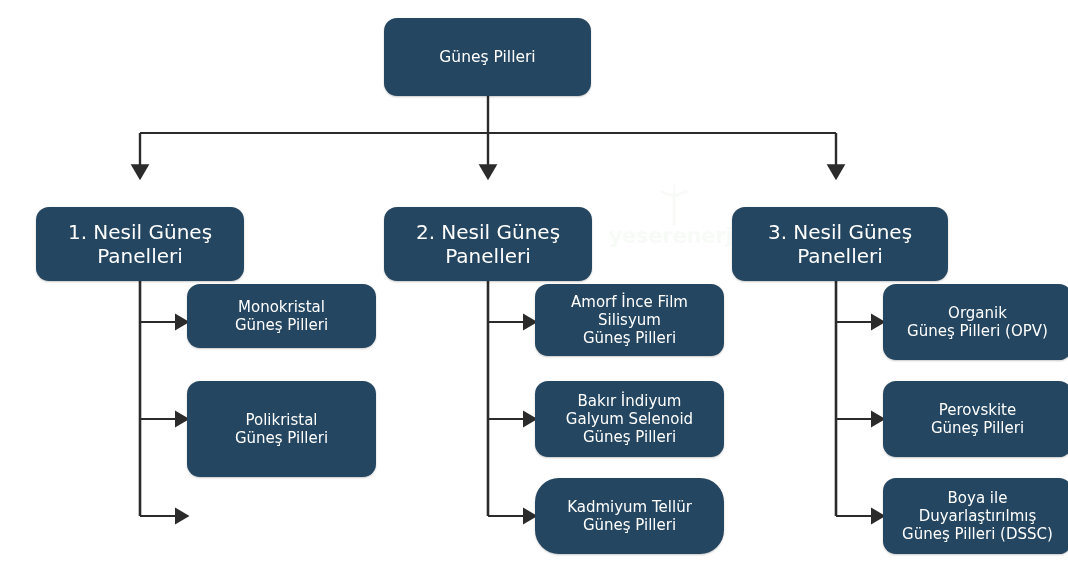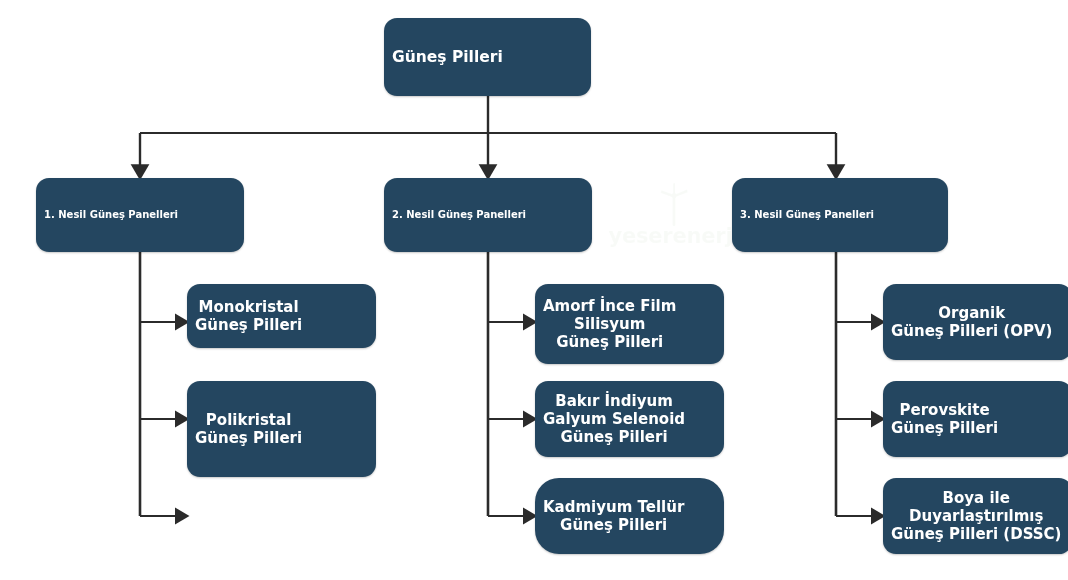--- a/index.html
+++ b/index.html
@@ -61,37 +61,37 @@
     height: 44px;
   }
 
   
   .node {
     position: absolute;
     z-index: 3;
     box-sizing: border-box;
     display: flex;
     align-items: center;
-    justify-content: flex-start;
+    justify-content: center;
     text-align: center;
     border-radius: 13px;
     background: #244660;
     color: #ffffff;
-    font-weight: 700;
+    font-weight: 400;
     line-height: 1.22;
     padding: 4px 8px;
     box-shadow: 0 1px 2px rgba(0,0,0,0.22);
   }
   .node .node-label {
     display: block;
     white-space: pre-line;
   }
 
   .node.level-0 { font-size: 15.5px; }
-  .node.level-1 { font-size: 10px; }
+  .node.level-1 { font-size: 20px; margin-top: 29px; }
   .node.level-2 { font-size: 15px; }
 </style>
 </head>
 <body>
 
 <div id="diagram-root">
 
   <svg id="connector-layer" viewBox="0 0 1068 580" width="1068" height="580" xmlns="http://www.w3.org/2000/svg">
     <defs>
       <marker id="arrow-down" markerWidth="9" markerHeight="9" refX="3.2" refY="4.5" orient="auto" markerUnits="strokeWidth">
@@ -160,21 +160,21 @@
 
   <div class="node level-2" style="left:187px; top:284px; width:189px; height:64px;">
     <span class="node-label">Monokristal
 Güneş Pilleri</span>
   </div>
   <div class="node level-2" style="left:187px; top:381px; width:189px; height:96px;">
     <span class="node-label">Polikristal
 Güneş Pilleri</span>
   </div>
 
-  <div class="node level-2" style="left:535px; top:284px; width:189px; height:80px;">
+  <div class="node level-2" style="left:535px; top:284px; width:189px; height:72px;">
     <span class="node-label">Amorf İnce Film
 Silisyum
 Güneş Pilleri</span>
   </div>
   <div class="node level-2" style="left:535px; top:381px; width:189px; height:76px;">
     <span class="node-label">Bakır İndiyum
 Galyum Selenoid
 Güneş Pilleri</span>
   </div>
   <div class="node level-2" style="left:535px; top:478px; width:189px; height:76px;border-radius:24px;">

